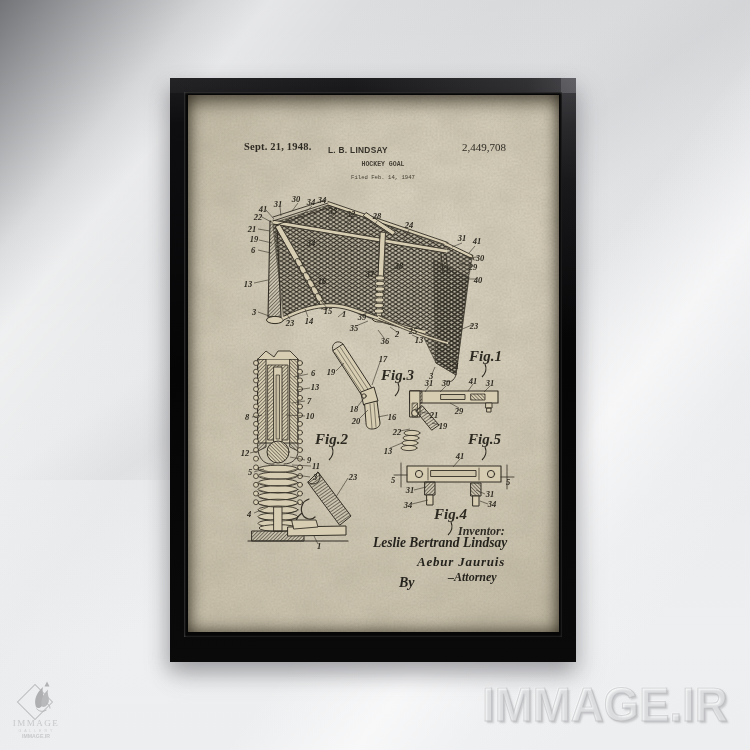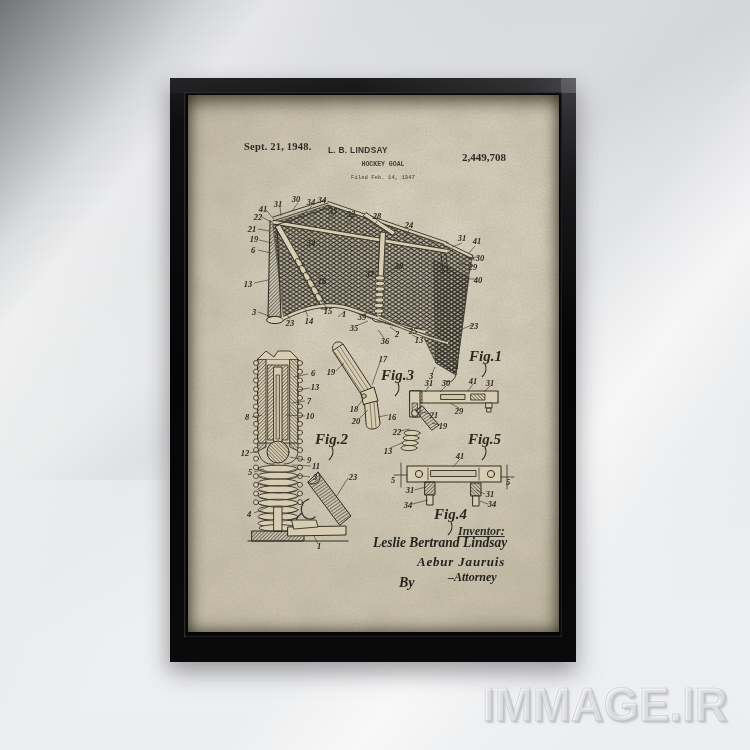--- a/index.html
+++ b/index.html
@@ -49,21 +49,21 @@
         <rect x="0" y="0" width="371" height="537" filter="url(#grain)" opacity="0.5"></rect>
         <rect x="0" y="0" width="371" height="537" filter="url(#blotch)" opacity="0.42"></rect>
       </svg>
 
       <div class="abs" style="left:0;top:0;width:371px;height:537px;box-shadow:inset 0 14px 16px -6px rgba(32,27,17,0.6), inset 0 -10px 13px -6px rgba(32,27,17,0.44), inset 12px 0 14px -8px rgba(32,27,17,0.48), inset -12px 0 14px -8px rgba(32,27,17,0.5);"></div>
 
       <div class="abs" style="left:56px;top:46px;font-family:'Liberation Serif',serif;font-weight:bold;font-size:10.5px;color:#2e2b24;letter-spacing:0.2px;">Sept. 21, 1948.</div>
 
       <div class="abs" style="left:140px;top:49.5px;width:110px;text-align:left;font-family:'Liberation Sans',sans-serif;font-weight:bold;font-size:8.3px;color:#35322a;letter-spacing:0.3px;">L. B. LINDSAY</div>
 
-      <div class="abs" style="left:274px;top:56px;font-family:'Liberation Serif',serif;font-weight:bold;font-size:11px;color:#2e2b24;">2,449,708</div>
+      <div class="abs" style="left:274px;top:46px;font-family:'Liberation Serif',serif;font-weight:normal;font-size:11px;color:#2e2b24;">2,449,708</div>
 
       <div class="abs" style="left:140px;top:66px;width:110px;text-align:center;font-family:'Liberation Mono',monospace;font-weight:bold;font-size:6.5px;color:#454137;letter-spacing:0px;">HOCKEY GOAL</div>
 
       <div class="abs" style="left:140px;top:78.5px;width:110px;text-align:center;font-family:'Liberation Mono',monospace;font-size:5.6px;color:#454137;">Filed Feb. 14, 1947</div>
 
       <svg class="abs" style="left:0;top:0;" width="371" height="537" viewBox="0 0 371 537" fill="none">
         <defs>
           <pattern id="net" width="6.2" height="4.1" patternUnits="userSpaceOnUse">
             <path d="M0,2.05 L3.1,0 L6.2,2.05 L3.1,4.1 Z" stroke="#2f2b22" stroke-width="1.05" fill="none"></path>
           </pattern>
@@ -379,27 +379,42 @@
             <text x="222" y="398">31</text>
             <text x="302" y="402">31</text>
             <text x="220" y="413">34</text>
             <text x="304" y="412">34</text>
         </g>
 
         <text x="246" y="424" font-family="Liberation Serif,serif" font-style="italic" font-weight="bold" font-size="15" fill="#2c2921">Fig.4</text>
         <path d="M263,427 q3,7 -3,13" stroke="#2c2921" stroke-width="1.1" fill="none"></path>
       </svg>
 
-      <div class="abs" style="left:270px;top:429px;font-family:'Liberation Serif',serif;font-style:italic;font-weight:bold;font-size:12px;color:#2e2b24;text-decoration:underline;">Inventor:</div>
+      <div class="abs" style="left:270px;top:429px;font-family:'Liberation Serif',serif;font-style:italic;font-weight:bold;font-size:12px;color:#2e2b24;">Inventor:</div>
 
       <div class="abs" style="left:185px;top:439px;font-family:'Liberation Serif',serif;font-style:italic;font-weight:bold;font-size:15px;color:#25231d;letter-spacing:0px;transform:scaleX(0.9);transform-origin:left;">Leslie Bertrand Lindsay</div>
 
       <div class="abs" style="left:211px;top:456px;font-family:'Liberation Serif',serif;font-style:italic;font-weight:bold;font-size:14px;color:#25231d;margin-top:24px;">By</div>
 
       <div class="abs" style="left:229px;top:459px;font-family:'Liberation Serif',serif;font-style:italic;font-weight:bold;font-size:13px;color:#25231d;letter-spacing:0.8px;">Aebur Jauruis</div>
 
       <div class="abs" style="left:260px;top:475px;font-family:'Liberation Serif',serif;font-style:italic;font-weight:bold;font-size:12px;color:#25231d;">–Attorney</div>
     </div>
   </div>
 
+  <div class="abs" style="left:10px;top:678px;width:60px;height:62px;opacity:0.55;">
+    <svg width="60" height="62" viewBox="0 0 60 62">
+
+      <rect x="12.6" y="11.6" width="24.8" height="24.8" transform="rotate(45 25 24)" fill="none" stroke="#9a9a9e" stroke-width="1"></rect>
+
+      <path d="M34.5,8.5 L37,3.5 L39.5,8.5 Z" fill="#818185"></path>
+      <path d="M26,29 C23.5,22 26.5,14.5 33,9 C31.5,15 34.5,17.5 34,23 C33.6,28 29,32 26,29 Z" fill="#7d7d81"></path>
+      <path d="M31.5,28 C30.5,22 33,16.5 38,11.5 C37,16.5 39.5,19 38.8,23.5 C38.2,27.5 34,30.5 31.5,28 Z" fill="#8f8f93"></path>
+      <path d="M26.5,30.5 C28.5,33.5 33,34.2 36.5,32 M36,25 C38.5,26 40,28 40,30.5" stroke="#85858a" stroke-width="0.9" fill="none"></path>
+
+      <text x="26" y="48" text-anchor="middle" font-family="Liberation Serif,serif" font-size="9" letter-spacing="1.5" fill="#a9a9ad">IMMAGE</text>
+      <text x="26" y="53.5" text-anchor="middle" font-family="Liberation Sans,sans-serif" font-size="3.6" letter-spacing="1" fill="#b4b4b8">G A L L E R Y</text>
+      <text x="26" y="59.5" text-anchor="middle" font-family="Liberation Sans,sans-serif" font-weight="bold" font-size="5.2" fill="#ababaf">IMMAGE.IR</text>
+    </svg>
+  </div>
 
   <div class="abs" style="left:482px;top:677px;font-family:'Liberation Sans',sans-serif;font-weight:bold;font-size:48px;letter-spacing:0px;color:rgba(240,241,243,0.38);-webkit-text-stroke:1.2px rgba(172,173,177,0.45);text-shadow:2px 2px 2px rgba(142,143,147,0.4), -1px -1px 1px rgba(255,255,255,0.65);transform:scaleX(0.95);transform-origin:left;">IMMAGE.IR</div>
 </div>
 
 </body></html>

